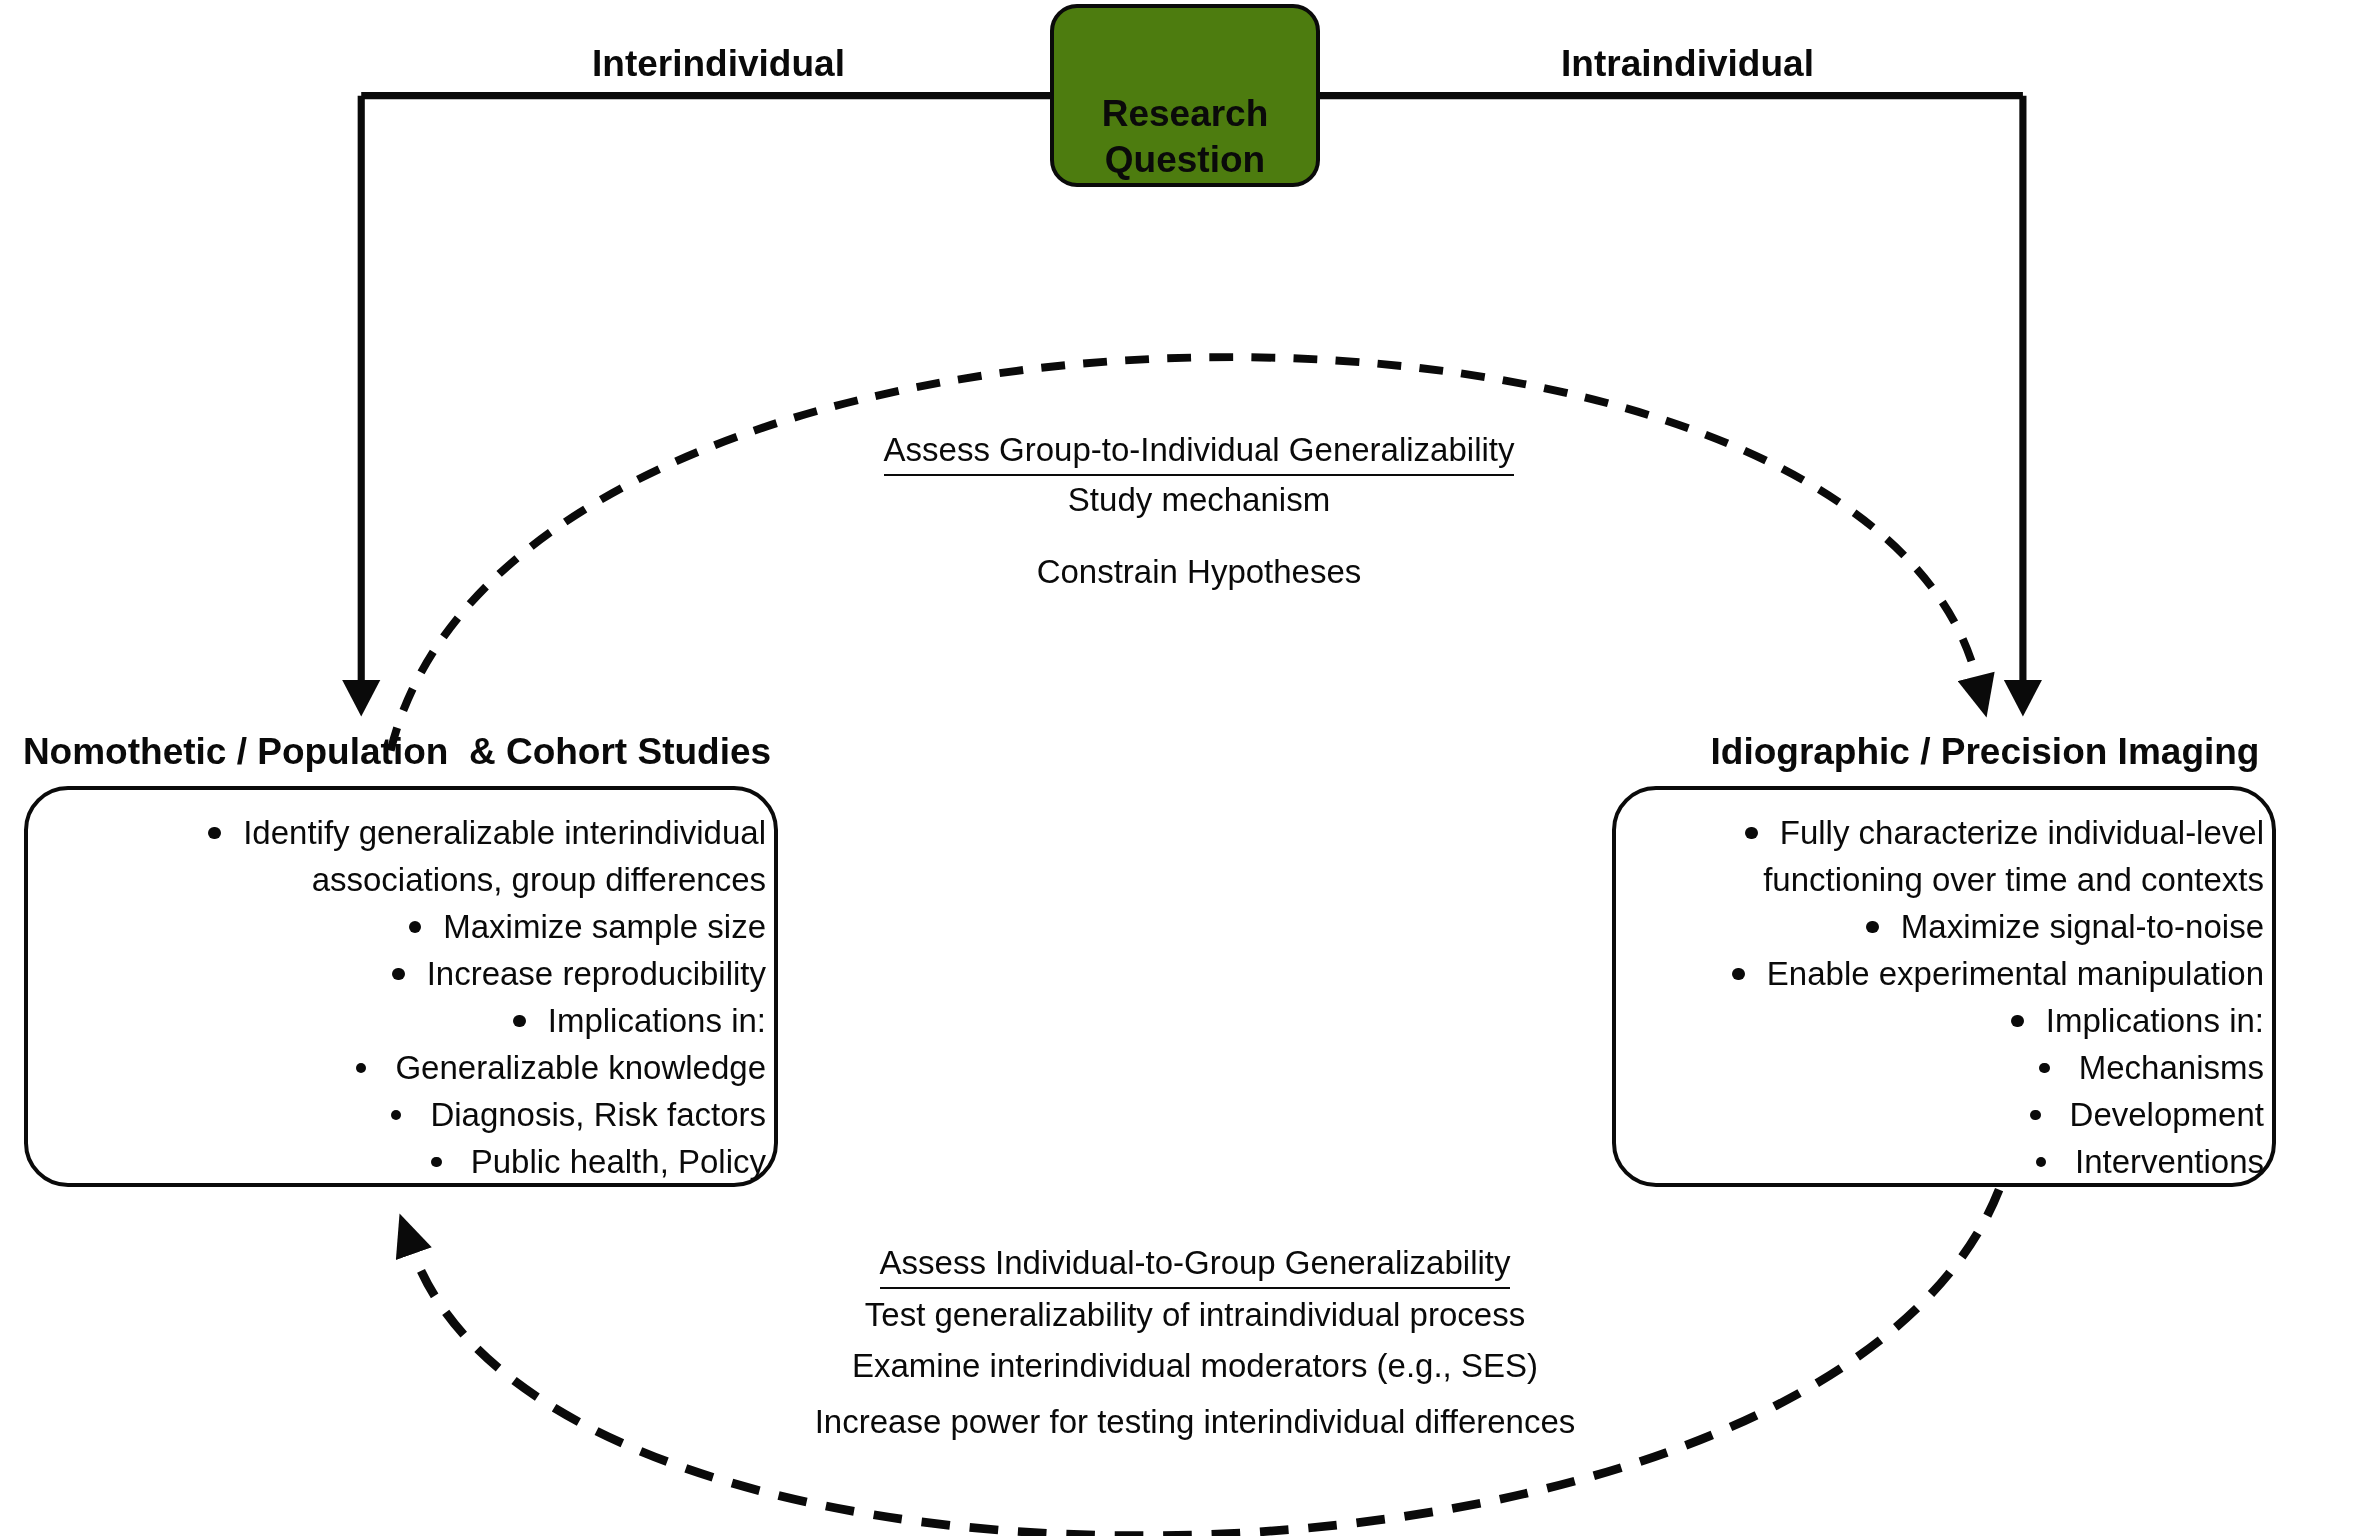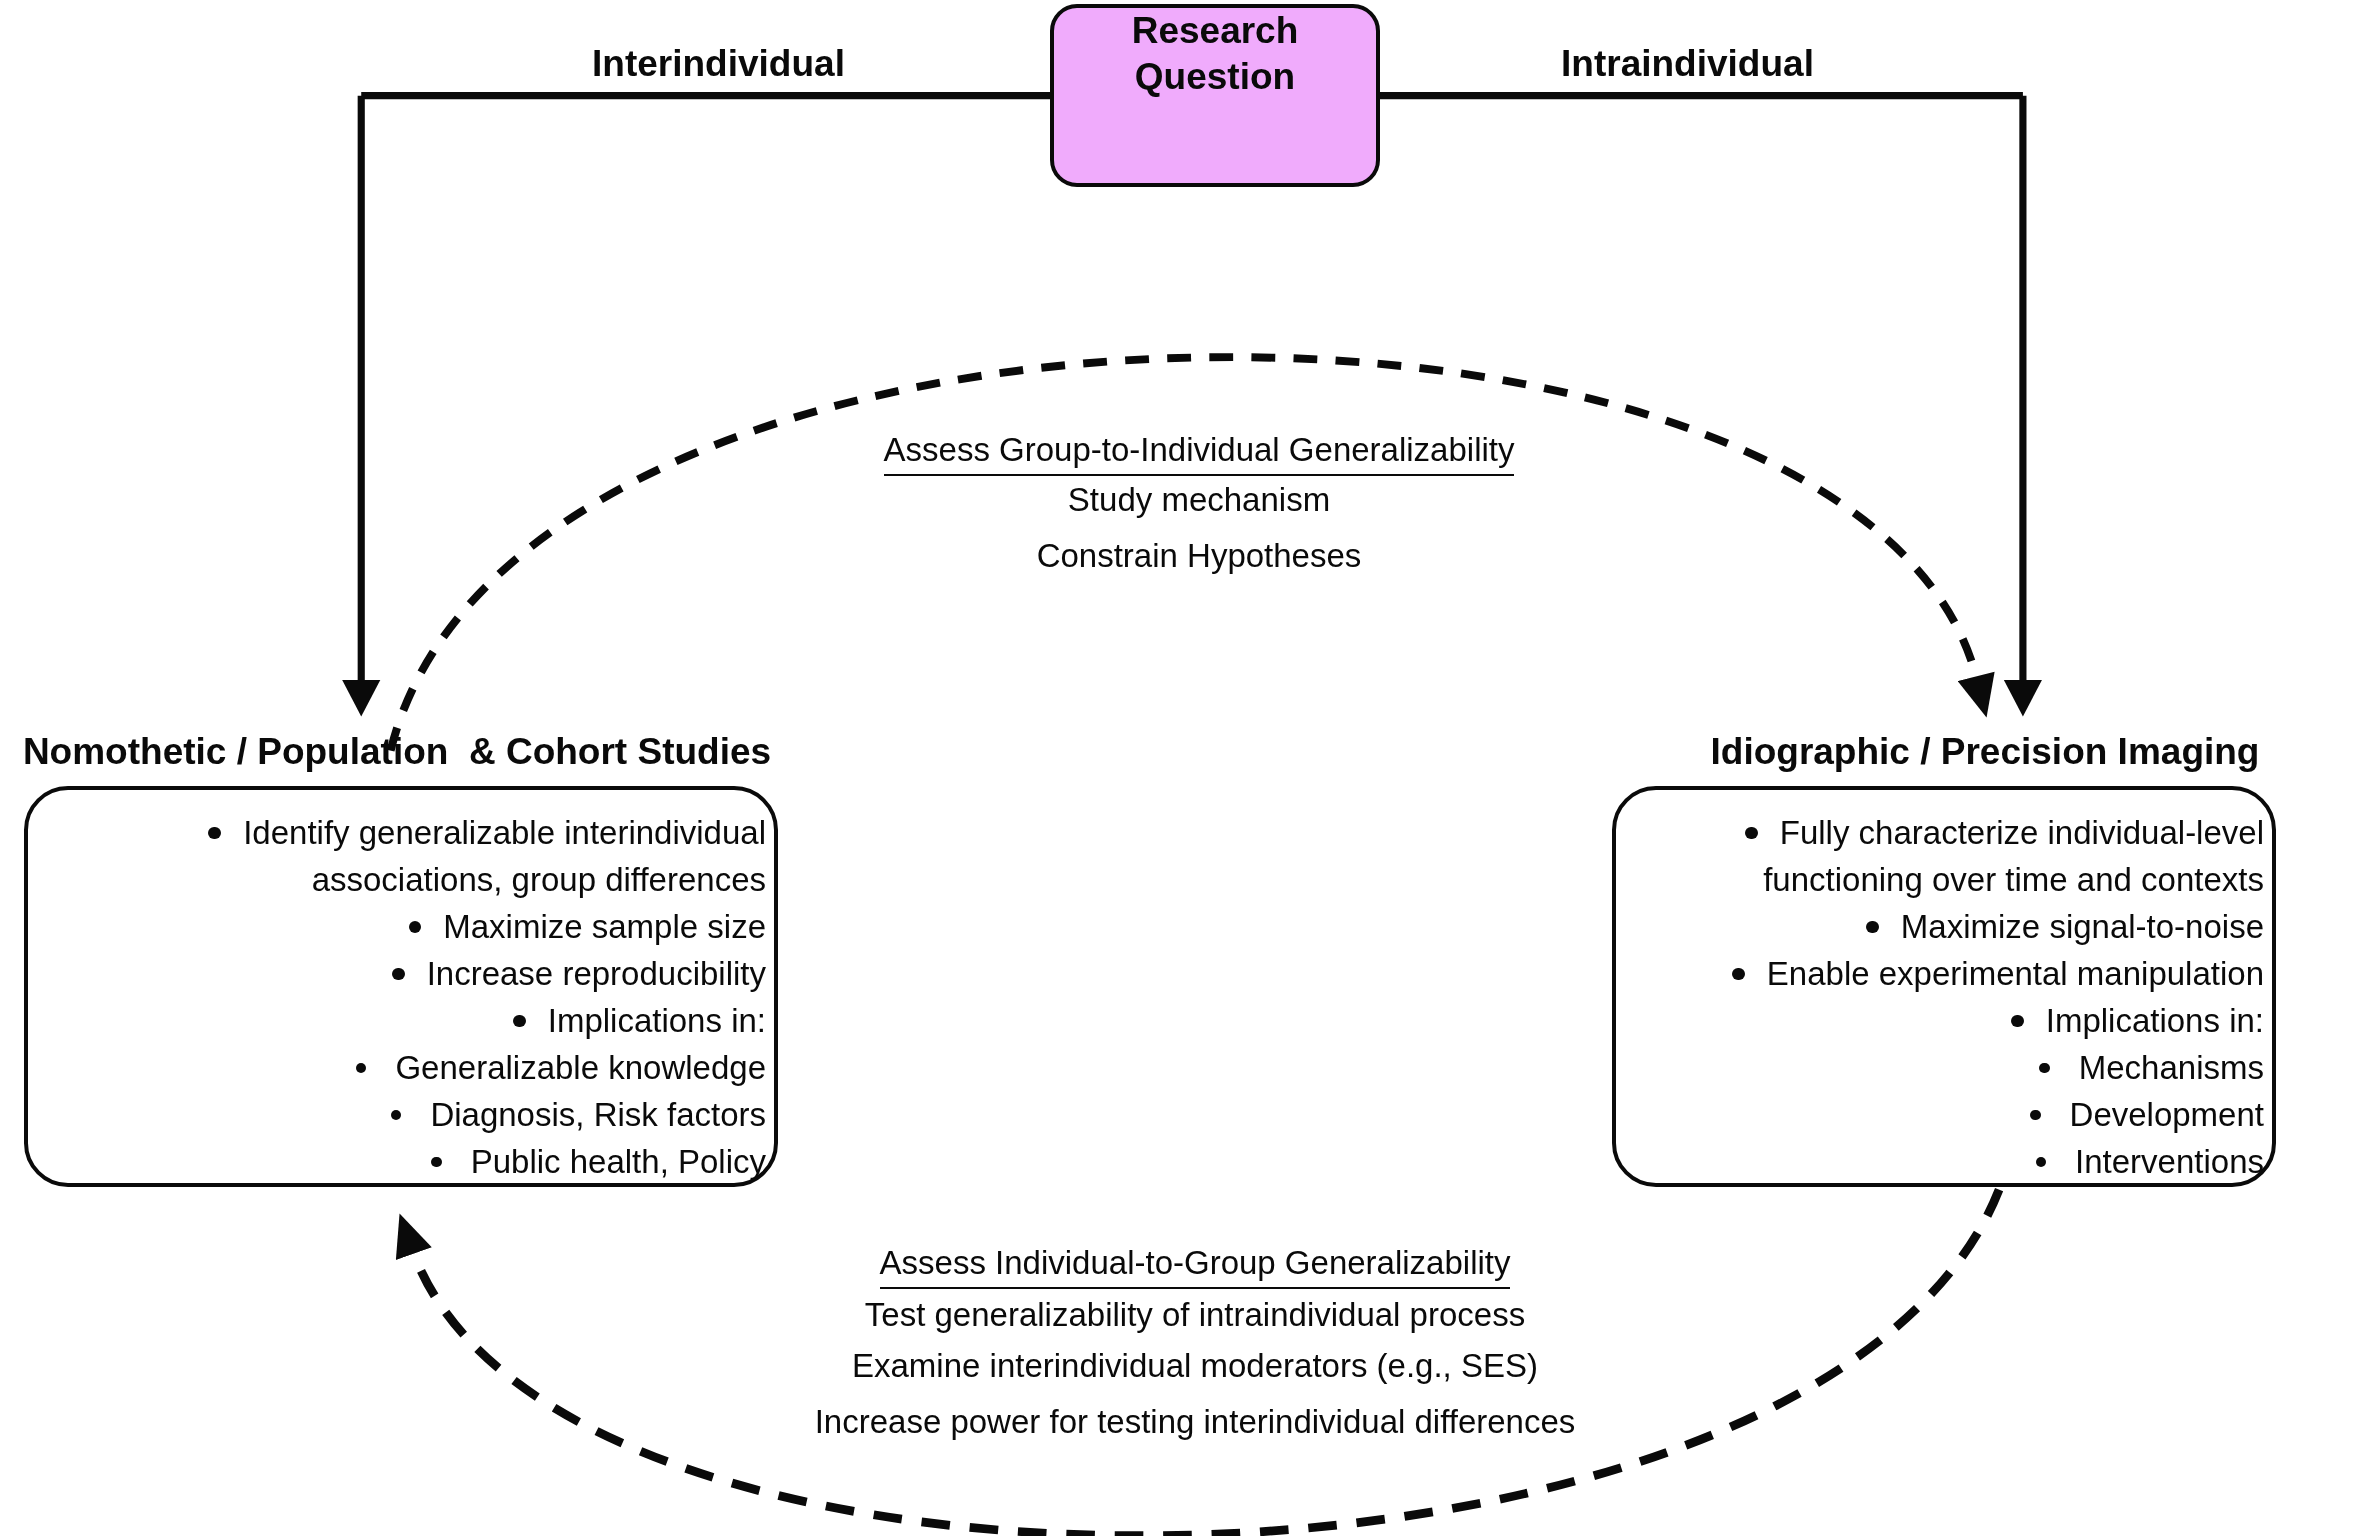--- a/index.html
+++ b/index.html
@@ -2,23 +2,23 @@
 <html style="font-size:12.7px"><head>
 <meta charset="utf-8">
 <style>
   html,body{margin:0;padding:0;background:#ffffff;}
   body{font-family:"Liberation Sans", sans-serif; color:#0a0a0a;}
   .stage{position:relative;width:2377px;height:1537px;background:#ffffff;overflow:hidden;}
   .layer{position:absolute;left:0;top:0;}
 
   
   .rq-box{
-    position:absolute;left:1050px;top:4px;width:330px;height:183px;
-    background:#f0abfc;border:4.8px solid #0a0a0a;border-radius:27px;
-    display:flex;align-items:flex-start;justify-content:center;text-align:center;
+    position:absolute;left:1050px;top:4px;width:270px;height:183px;
+    background:#4d7c0f;border:4.8px solid #0a0a0a;border-radius:27px;
+    display:flex;align-items:flex-end;justify-content:center;text-align:center;
     font-weight:bold;font-size:37px;line-height:46px;box-sizing:border-box;
     z-index:3;
   }
 
   
   .branch-label{
     position:absolute;top:44px;width:397px;text-align:center;
     font-weight:bold;font-size:37px;line-height:40px;white-space:nowrap;z-index:2;
   }
   .branch-label.left{left:520px;}
@@ -50,21 +50,21 @@
 
   
   .arc-text{
     position:absolute;width:1112px;text-align:center;font-size:33px;z-index:2;
   }
   .arc-text.top{left:643px;top:427px;}
   .arc-text.bottom{left:639px;top:1240px;}
   .arc-heading{display:inline-block;font-size:33px;line-height:46px;white-space:nowrap;
     border-bottom:2.4px solid #0a0a0a;padding-bottom:0.8px;}
   .arc-text.top .arc-line{line-height:48px;white-space:nowrap;}
-  .arc-text.top .arc-line:last-child{margin-top:8px;}
+  .arc-text.top .arc-line:last-child{margin-top:24px;}
   .arc-text.bottom .arc-line{line-height:51px;white-space:nowrap;}
   .arc-text.bottom .arc-line:last-child{margin-top:4.8px;}
 </style>
 </head>
 <body>
 
 <div class="stage">
 
   <svg class="layer" width="2377" height="1537" viewBox="0 0 2994 1935" aria-hidden="true">
     <defs>

